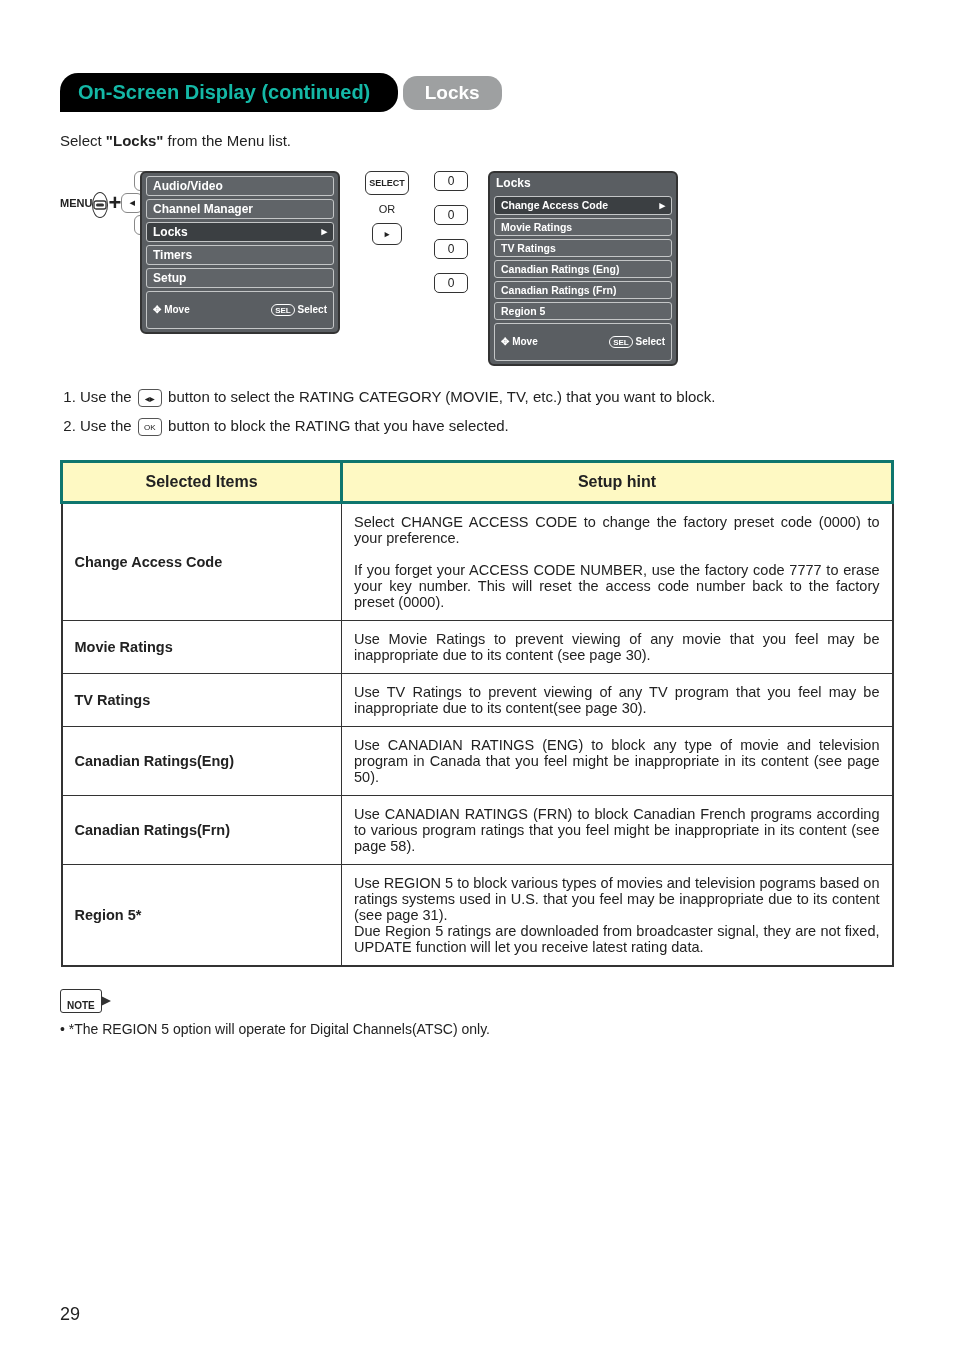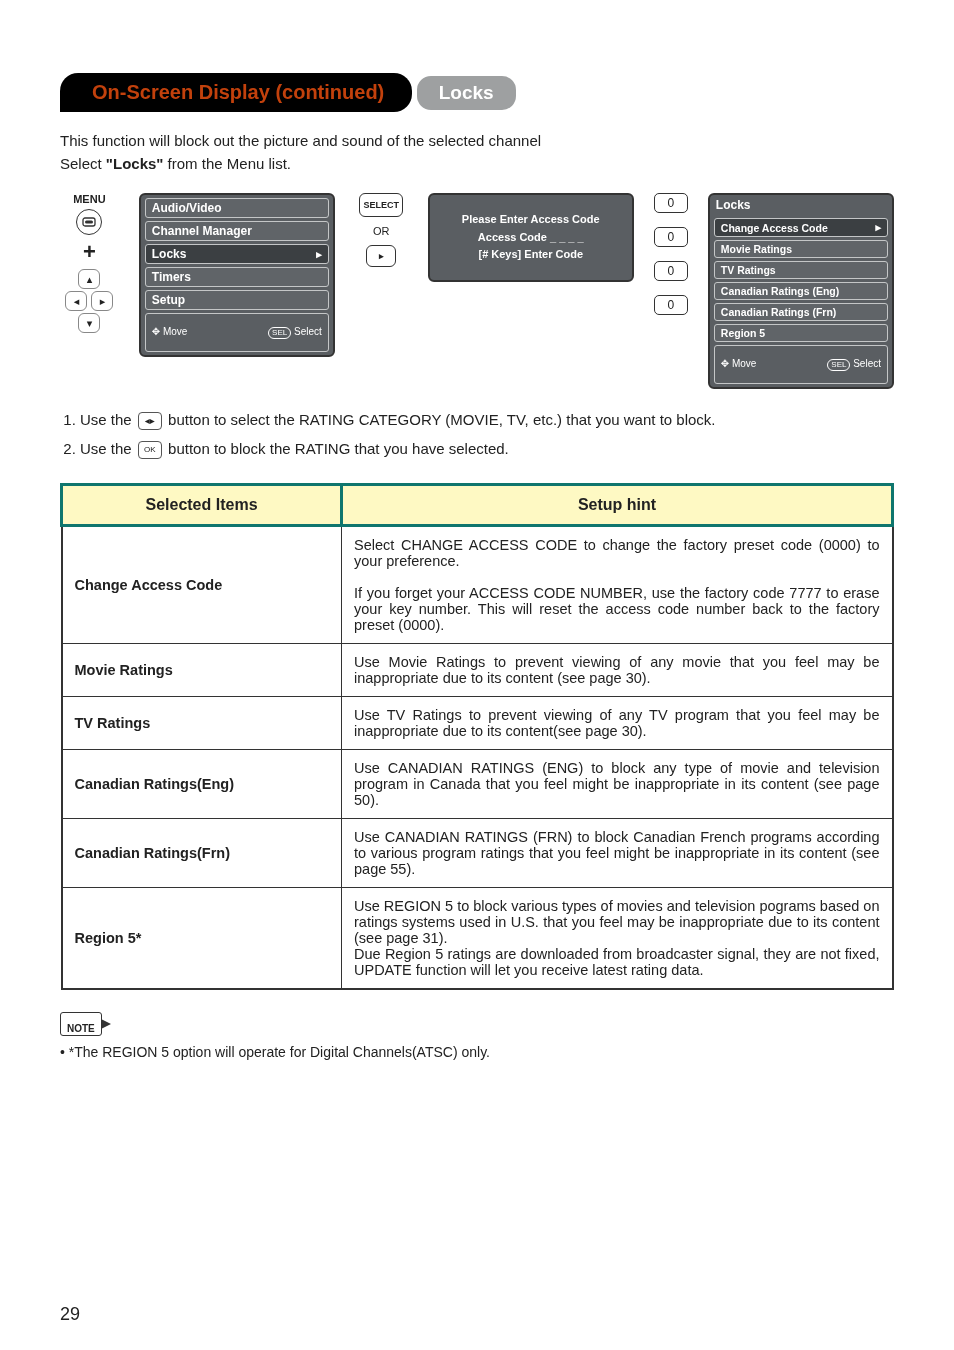--- a/index.html
+++ b/index.html
@@ -8,45 +8,45 @@
     width: 954px;
     height: 1350px;
     padding: 50px 60px;
     color: #222;
     background: #fff;
     position: relative;
   }
   .pill-header {
     display: inline-block;
     background: #000;
-    color: #c2410c;
+    color: #14b8a6;
     font-weight: bold;
     font-size: 20px;
-    padding: 8px 28px 8px 32px;
+    padding: 8px 28px 8px 18px;
     border-radius: 18px 18px 18px 0;
     position: relative;
   }
   .sub-pill {
     display: inline-block;
     background: #9ea0a1;
     color: #fff;
     font-weight: bold;
     font-size: 19px;
     padding: 6px 22px;
     border-radius: 14px;
     margin-top: 26px;
   }
   .intro { margin-top: 18px; font-size: 15px; line-height: 1.5; }
   .diagram-row {
     display: flex;
     align-items: flex-start;
     gap: 20px;
     margin-top: 18px;
   }
-  .remote-col { width: 60px; display:flex; flex-direction:column; align-items:center; }
+  .remote-col { width: 60px; display:flex; flex-direction:row; align-items:center; }
   .menu-label { font-size: 11px; font-weight: bold; }
   .rbtn {
     width: 34px; height: 22px; border:1.5px solid #333; border-radius:7px;
     display:flex; align-items:center; justify-content:center;
     font-size:11px; margin-top:4px; background:#fff;
   }
   .rbtn.round { width:26px; height:26px; border-radius:50%; }
   .plus { font-size:22px; font-weight:bold; margin:4px 0; }
   .mini-btn {
     width:34px; height:20px; border:1px solid #888; border-radius:6px;
@@ -71,21 +71,21 @@
     display:flex;
     justify-content:space-between;
     align-items:center;
     font-weight:bold;
     background:#606468;
   }
   .osd-menu .row.hl { background:#3b3f42; }
   .osd-menu .footer {
     margin:3px 4px; padding:12px 6px;
     display:flex; justify-content:space-between;
-    font-size:10px; font-weight:normal;
+    font-size:10px; font-weight:bold;
     border:1.5px solid #c4c6c7; border-radius:3px;
   }
   .modal {
     width: 210px;
     background:#5a5e62;
     color:#fff;
     font-size:11px;
     font-weight:bold;
     text-align:center;
     border-radius:6px;
@@ -156,21 +156,20 @@
 
 <div class="pill-header">
   <span>On-Screen Display (continued)</span>
 </div>
 
 <div class="sub-pill">
   <span>Locks</span>
 </div>
 
 <div class="intro">
-  <div>This function will block out the picture and sound of the selected channel</div>
   <div>
     <span>Select </span><b>"Locks"</b><span> from the Menu list.</span>
   </div>
 </div>
 
 <div class="diagram-row">
 
   <div class="remote-col">
     <div class="menu-label">MENU</div>
     <div class="rbtn round">
@@ -212,25 +211,20 @@
       <span><span class="sel-oval">SEL</span> <span>Select</span></span>
     </div>
   </div>
 
   <div class="sel-col">
     <div class="sel-btn">SELECT</div>
     <div class="or-text">OR</div>
     <div class="sel-btn" style="width:30px;height:22px">▸</div>
   </div>
 
-  <div class="modal">
-    <div>Please Enter Access Code</div>
-    <div>Access Code   _ _ _ _</div>
-    <div>[# Keys] Enter Code</div>
-  </div>
 
   <div class="keypad">
     <div class="key">0</div>
     <div class="key">0</div>
     <div class="key">0</div>
     <div class="key">0</div>
   </div>
 
   <div class="osd-menu small locks-menu">
     <div class="title">Locks</div>
@@ -290,21 +284,21 @@
     <tr>
       <td>TV Ratings</td>
       <td class="hint" style="white-space:pre-line">Use TV Ratings to prevent viewing of any TV program that you feel may be inappropriate due to its content(see page 30).</td>
     </tr>
     <tr>
       <td>Canadian Ratings(Eng)</td>
       <td class="hint" style="white-space:pre-line">Use CANADIAN RATINGS (ENG) to block any type of movie and television program in Canada that you feel might be inappropriate in its content (see page 50).</td>
     </tr>
     <tr>
       <td>Canadian Ratings(Frn)</td>
-      <td class="hint" style="white-space:pre-line">Use CANADIAN RATINGS (FRN) to block Canadian French programs according to various program ratings that you feel might be inappropriate in its content (see page 55).</td>
+      <td class="hint" style="white-space:pre-line">Use CANADIAN RATINGS (FRN) to block Canadian French programs according to various program ratings that you feel might be inappropriate in its content (see page 58).</td>
     </tr>
     <tr>
       <td><span>Region 5*</span></td>
       <td class="hint" style="white-space:pre-line">Use REGION 5 to block various types of movies and television pograms based on ratings systems used in U.S. that you feel may be inappropriate due to its content (see page 31).
 Due Region 5 ratings are downloaded from broadcaster signal, they are not  fixed, UPDATE function will let you receive latest rating data.</td>
     </tr>
   </tbody>
 </table>
 
 <div class="note-pill">

